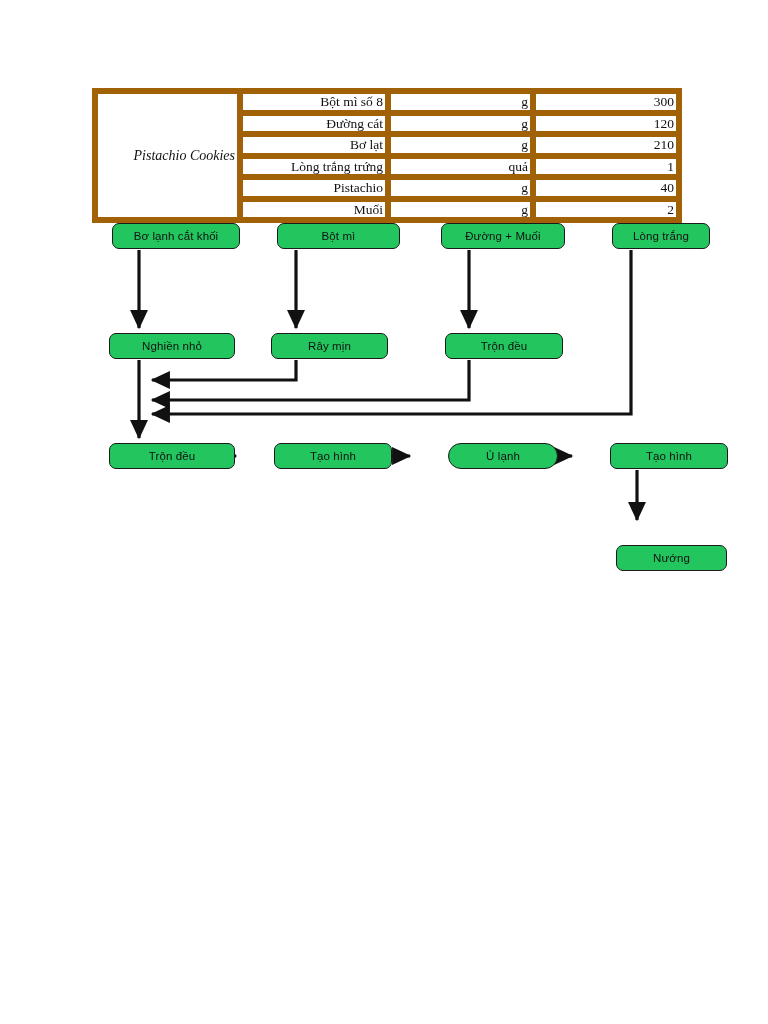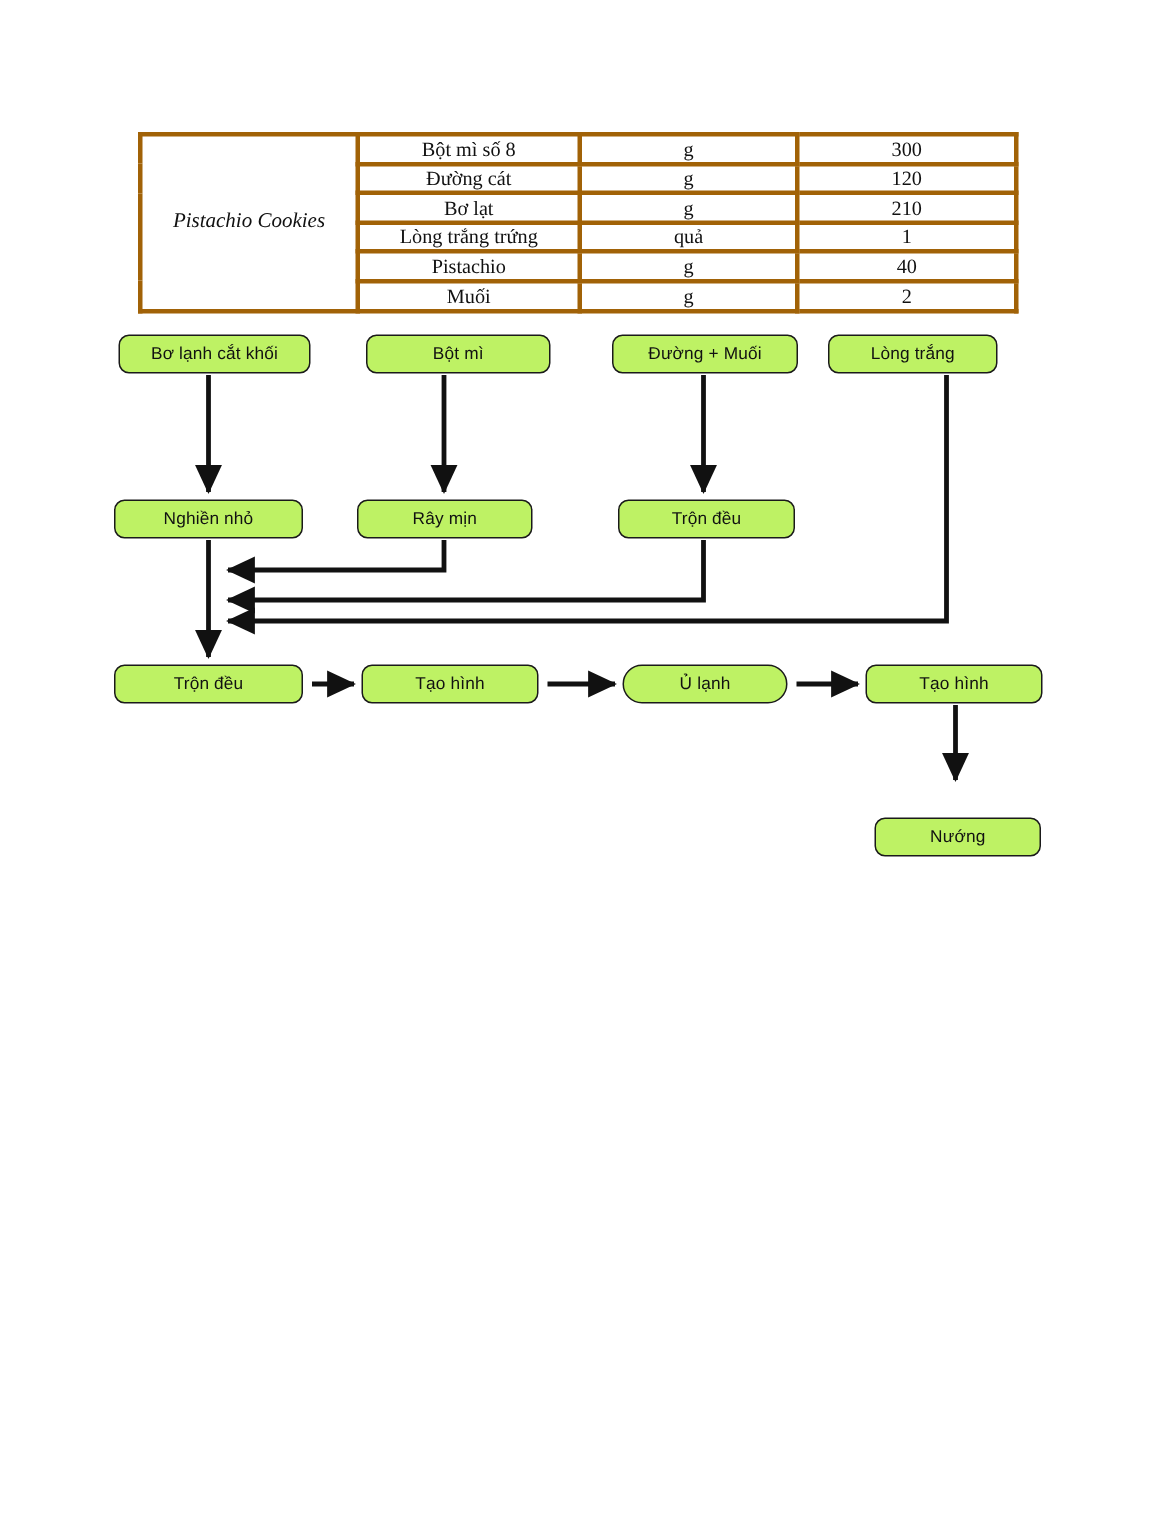--- a/index.html
+++ b/index.html
@@ -18,22 +18,22 @@
   
   #recipe-table {
     position: absolute;
     left: 92px; top: 88px;
     width: 584px;
     border-collapse: collapse;
     table-layout: fixed;
     font-family: "Liberation Serif", serif;
   }
   #recipe-table td {
-    border: 3px solid #a16207;
-    text-align: center;
+    border: 6px solid #a16207;
+    text-align: right;
     vertical-align: middle;
     font-size: 13.5px;
     height: 19.6px;
     padding: 0 2px;
     line-height: 1.15;
     white-space: nowrap;
   }
   #recipe-table td.rowhead {
     font-size: 14px;
     font-style: italic;
@@ -47,29 +47,30 @@
   #flow {
     position: absolute;
     left: 0; top: 0;
     width: 768px; height: 1024px;
     pointer-events: none;
   }
   .node {
     position: absolute;
     border: 1.6px solid #1a1a1a;
     border-radius: 7px;
-    background: #bef264;
+    background: #22c55e;
     display: flex;
     align-items: center;
     justify-content: center;
     font-size: 11.5px;
     letter-spacing: .1px;
     color: #111111;
     white-space: nowrap;
     height: 26px;
+    margin-left: 33px;
   }
 </style>
 </head>
 <body>
 
 <table id="recipe-table">
   <colgroup>
     <col class="col-name">
       <col class="col-ing">
       <col class="col-unit">
@@ -140,21 +141,21 @@
 
 <div class="node" style="left:79px;  top:223px; width:128px;">
     <span>Bơ lạnh cắt khối</span>
   </div>
 <div class="node" style="left:244px; top:223px; width:123px;">
     <span>Bột mì</span>
   </div>
 <div class="node" style="left:408px; top:223px; width:124px;">
     <span>Đường + Muối</span>
   </div>
-<div class="node" style="left:552px; top:223px; width:113px;">
+<div class="node" style="left:579px; top:223px; width:98px;">
     <span>Lòng trắng</span>
   </div>
 
 <div class="node" style="left:76px;  top:333px; width:126px;">
     <span>Nghiền nhỏ</span>
   </div>
 <div class="node" style="left:238px; top:333px; width:117px;">
     <span>Rây mịn</span>
   </div>
 <div class="node" style="left:412px; top:333px; width:118px;">

